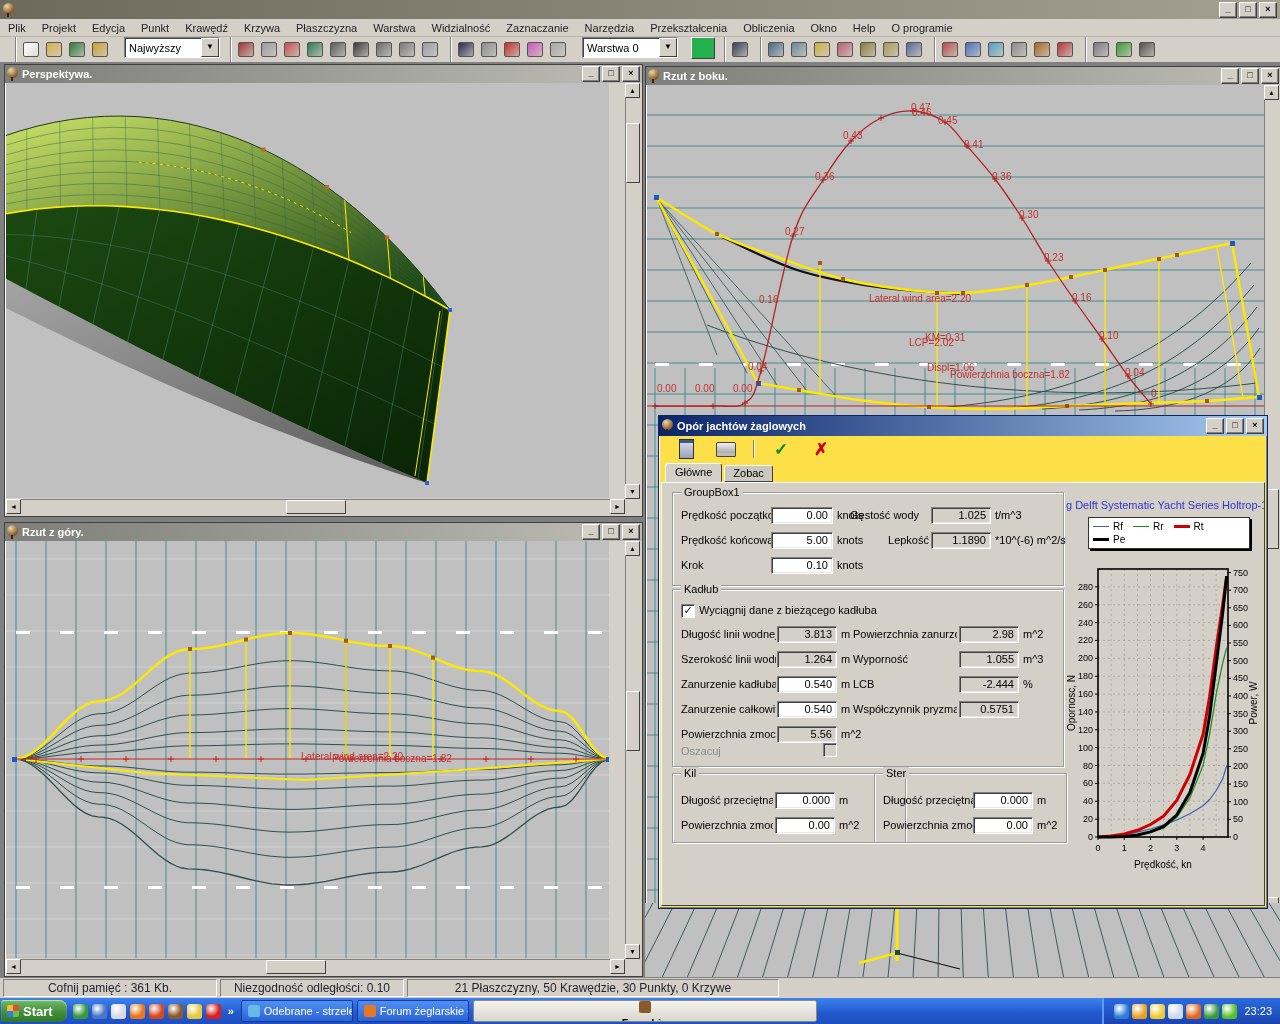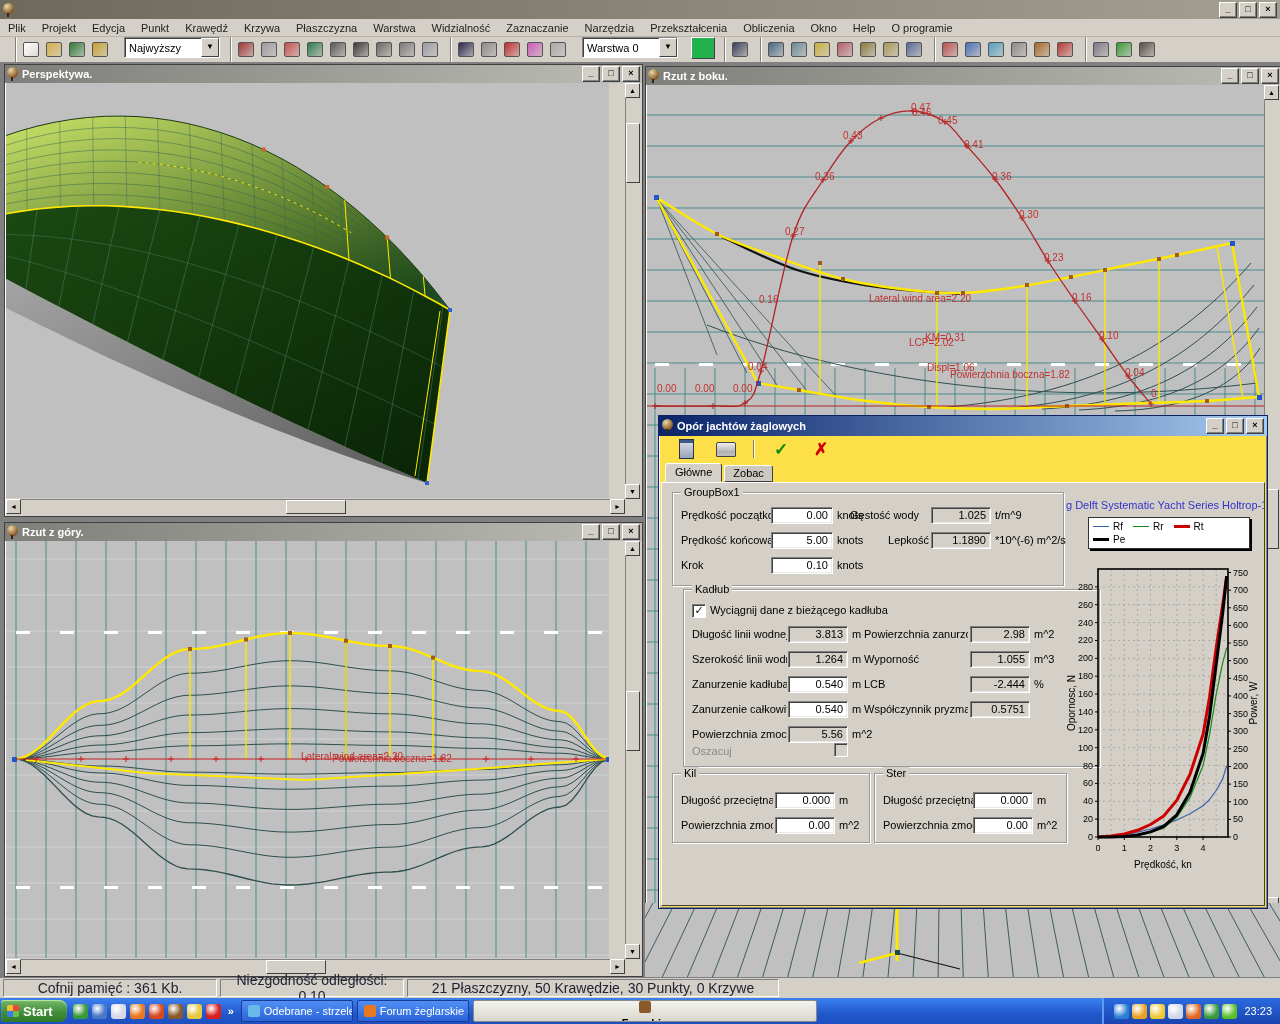--- a/index.html
+++ b/index.html
@@ -61,21 +61,21 @@
   .cb{position:absolute;width:12px;height:12px;background:#fff;border:1px solid;border-color:#808080 #fff #fff #808080;
     box-shadow:inset 1px 1px 0 #404040;font:bold 11px/11px "DejaVu Sans",sans-serif;text-align:center;color:#111;}
   .chart-panel{position:absolute;left:404px;top:16px;width:198px;height:402px;}
   .chart-title{position:absolute;left:0;top:0;width:198px;color:#3333cc;white-space:nowrap;overflow:hidden;}
   .chart-legend{position:absolute;left:22px;top:18px;width:152px;background:#fff;border:1px solid #333;
     box-shadow:2px 2px 0 #000;display:flex;flex-wrap:wrap;padding:3px 4px;gap:2px 10px;}
   .leg-item{display:flex;align-items:center;gap:4px;font-size:10px;}
   .leg-line{display:inline-block;width:16px;}
   
   #statusbar{position:absolute;left:0;top:978px;width:1280px;height:20px;background:#d4d0c8;display:flex;gap:3px;align-items:center;padding:0 3px;box-sizing:border-box;}
-  .scell{height:16px;border:1px solid;border-color:#808080 #fff #fff #808080;display:flex;align-items:center;justify-content:center;font-size:14px;color:#223;text-align:center;}
+  .scell{height:16px;border:1px solid;border-color:#808080 #fff #fff #808080;display:flex;align-items:center;justify-content:center;font-size:12px;color:#223;}
   #taskbar{position:absolute;left:0;top:998px;width:1280px;height:26px;background:linear-gradient(#3c82f0,#2258cc 60%,#1e4fc0);display:flex;align-items:center;}
   #startbtn{height:22px;margin:0 4px 0 1px;padding:0 14px 0 6px;border-radius:3px 8px 8px 3px;
     background:linear-gradient(#74b868,#3f8b37 60%,#2f7a28);color:#fff;font-weight:bold;font-size:13px;display:flex;align-items:center;gap:4px;box-shadow:inset 0 1px 1px #b8e8a8;}
   .winflag{display:inline-block;width:12px;height:12px;background:
     conic-gradient(from 0deg,#e84a3a 0 25%,#66c24a 0 50%,#3a7ae8 0 75%,#f0c030 0);border-radius:2px;}
   .ql{width:15px;height:15px;border-radius:3px;margin:0 2px;}
   .chev{color:#fff;font-weight:bold;margin:0 5px;}
   .taskbtn{height:20px;margin:0 2px;padding:0 6px;display:flex;align-items:center;gap:4px;border-radius:2px;
     background:linear-gradient(#4f90f4,#2a63d8);border:1px solid #1a3a9a;color:#fff;white-space:nowrap;overflow:hidden;}
   .taskbtn.active{background:linear-gradient(#f4f3ee,#d8d6cc);color:#000;font-weight:bold;border-color:#8a8a8a;flex-direction:column;}
@@ -736,26 +736,26 @@
           <div class="fld" style="left: 98px; top: 14px; width: 62px;">0.00</div>
           <div class="funit" style="left: 164px; top: 16px;">knots</div>
           <div class="flbl" style="left: 8px; top: 41px; width: 90px;">Prędkość końcowa</div>
           <div class="fld" style="left: 98px; top: 39px; width: 62px;">5.00</div>
           <div class="funit" style="left: 164px; top: 41px;">knots</div>
           <div class="flbl" style="left: 8px; top: 66px; width: 90px;">Krok</div>
           <div class="fld" style="left: 98px; top: 64px; width: 62px;">0.10</div>
           <div class="funit" style="left: 164px; top: 66px;">knots</div>
           <div class="flbl" style="left: 177px; top: 16px; width: 79px;">Gęstość wody</div>
           <div class="fld ro" style="left: 258px; top: 14px; width: 60px;">1.025</div>
-          <div class="funit" style="left: 322px; top: 16px;">t/m^9</div>
+          <div class="funit" style="left: 322px; top: 16px;">t/m^3</div>
           <div class="flbl" style="left: 177px; top: 41px; width: 79px; text-align: right;">Lepkość</div>
           <div class="fld ro" style="left: 258px; top: 39px; width: 60px;">1.1890</div>
           <div class="funit" style="left: 322px; top: 41px;">*10^(-6) m^2/s</div>
         </div>
-      <div class="grp" id="grp-hull" style="left:21px;top:106px;width:390px;height:176px;padding-left:25px;">
+      <div class="grp" id="grp-hull" style="left:10px;top:106px;width:390px;height:176px;">
         <span class="legend">Kadłub</span>
       <span class="cb" style="left: 8px; top: 14px;">✓</span>
           <div class="flbl" style="left: 26px; top: 14px; width: 300px;">Wyciągnij dane z bieżącego kadłuba</div>
           <div class="flbl" style="left: 8px; top: 38px; width: 95px;">Długość linii wodnej</div>
           <div class="fld ro" style="left: 104px; top: 36px; width: 60px;">3.813</div>
           <div class="funit" style="left: 168px; top: 38px;">m</div>
           <div class="flbl" style="left: 8px; top: 63px; width: 95px;">Szerokość linii wodnej</div>
           <div class="fld ro" style="left: 104px; top: 61px; width: 60px;">1.264</div>
           <div class="funit" style="left: 168px; top: 63px;">m</div>
           <div class="flbl" style="left: 8px; top: 88px; width: 95px;">Zanurzenie kadłuba</div>
@@ -774,21 +774,21 @@
           <div class="fld ro" style="left: 286px; top: 61px; width: 60px;">1.055</div>
           <div class="funit" style="left: 350px; top: 63px;">m^3</div>
           <div class="flbl" style="left: 180px; top: 88px; width: 104px;">LCB</div>
           <div class="fld ro" style="left: 286px; top: 86px; width: 60px;">-2.444</div>
           <div class="funit" style="left: 350px; top: 88px;">%</div>
           <div class="flbl" style="left: 180px; top: 113px; width: 104px;">Współczynnik pryzmatyczny</div>
           <div class="fld ro" style="left: 286px; top: 111px; width: 60px;">0.5751</div>
           <div class="flbl" style="left: 8px; top: 155px; width: 80px; color: rgb(138, 138, 138);">Oszacuj</div>
           <span class="cb" style="left: 150px; top: 153px; background: rgb(212, 208, 200);"></span>
         </div>
-      <div class="grp" id="grp-keel" style="left:10px;top:290px;width:196px;height:68px;">
+      <div class="grp" id="grp-keel" style="left:10px;top:290px;width:196px;height:68px;padding-left:36px;">
         <span class="legend">Kil</span>
       <div class="flbl" style="left: 8px; top: 20px; width: 92px;">Długość przeciętna</div>
           <div class="fld" style="left: 102px; top: 18px; width: 60px;">0.000</div>
           <div class="funit" style="left: 166px; top: 20px;">m</div>
           <div class="flbl" style="left: 8px; top: 45px; width: 92px;">Powierzchnia zmoczona</div>
           <div class="fld" style="left: 102px; top: 43px; width: 60px;">0.00</div>
           <div class="funit" style="left: 166px; top: 45px;">m^2</div>
         </div>
       <div class="grp" id="grp-rudder" style="left:212px;top:290px;width:191px;height:68px;">
         <span class="legend">Ster</span>

